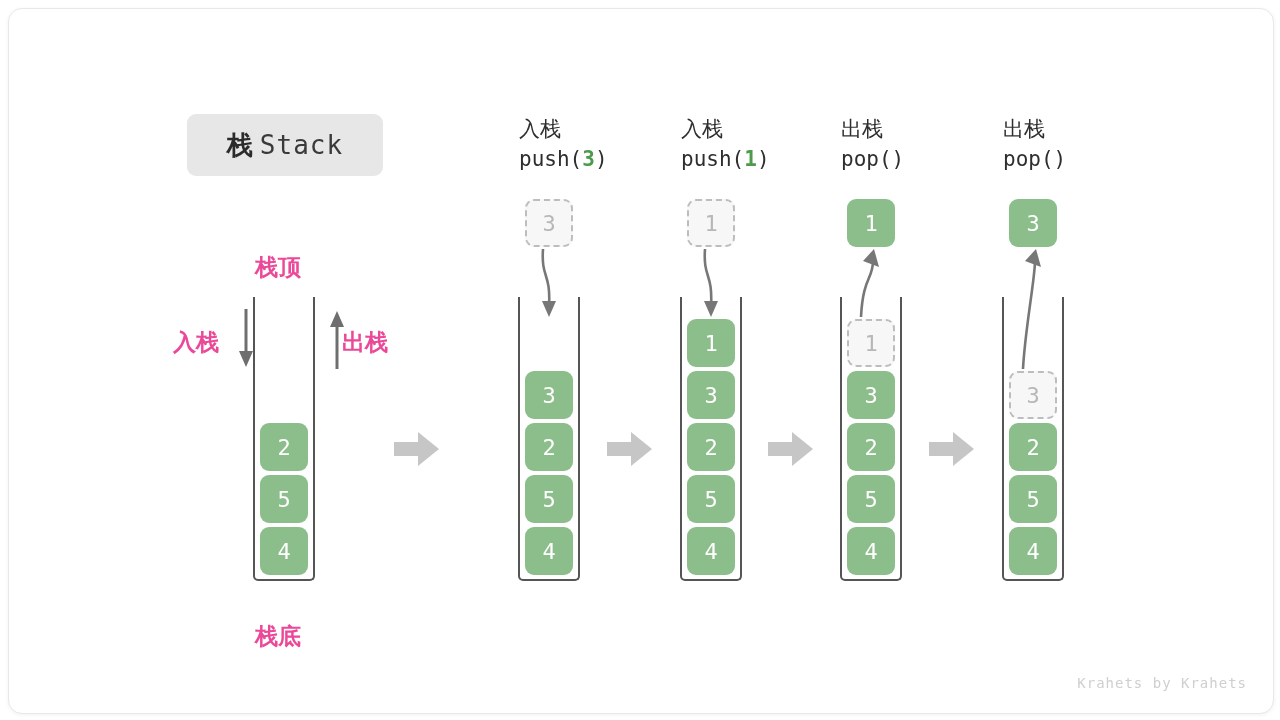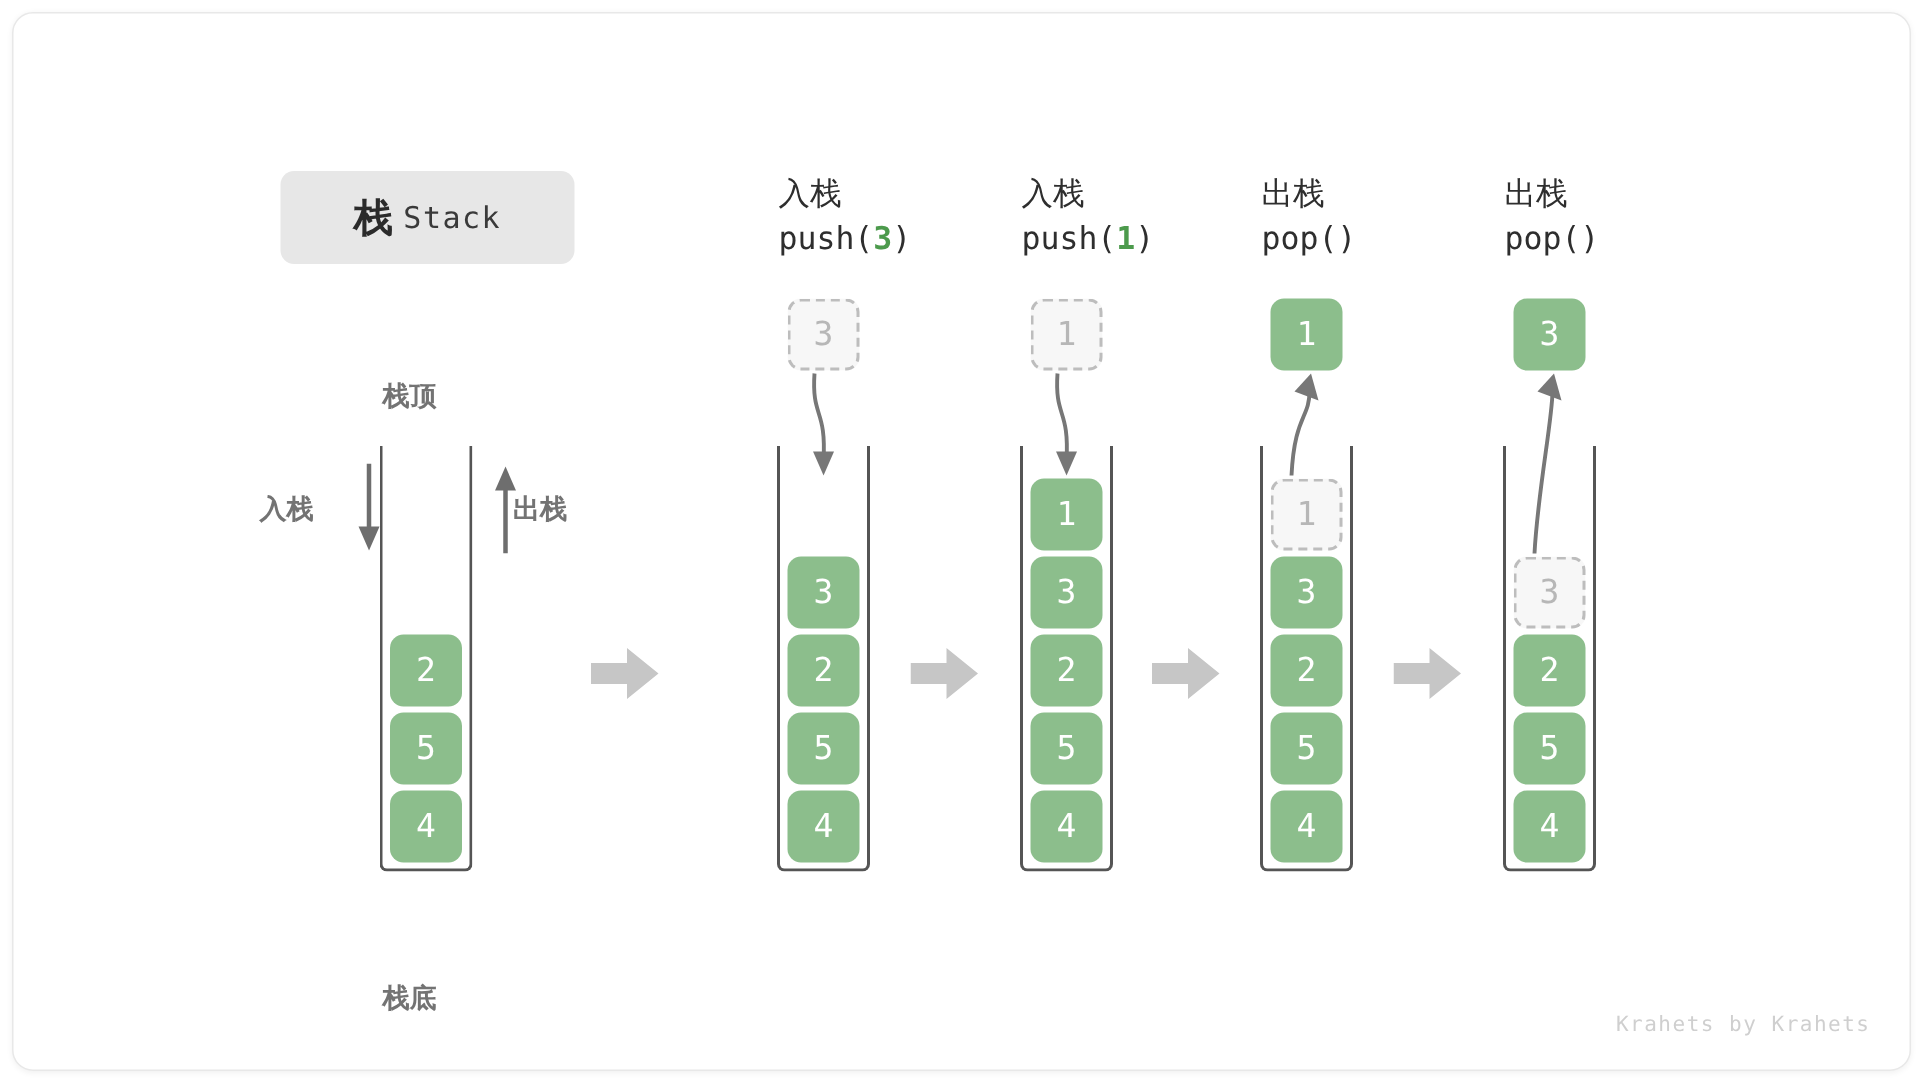--- a/index.html
+++ b/index.html
@@ -27,31 +27,31 @@
     background:#e7e7e7;border-radius:9px;
     display:flex;align-items:center;justify-content:center;
     gap:7px;
   }
   #title-badge .cjk{
     font-family:"DejaVu Sans",sans-serif;
     font-weight:bold;font-size:26px;color:#2b2b2b;
   }
   #title-badge .latin{
     font-family:"DejaVu Sans Mono","Liberation Mono",monospace;
-    font-size:20px;color:#3a3a3a;letter-spacing:1px;
+    font-size:26px;color:#3a3a3a;letter-spacing:1px;
   }
 
   
   .cjk-label{
     font-family:"DejaVu Sans",sans-serif;
-    font-weight:bold;font-size:18px;color:#737373;
+    font-weight:bold;font-size:23px;color:#ec4899;
     white-space:nowrap;
   }
   #label-top{left:246px;top:243px;}
-  #label-bottom{left:246px;top:644px;}
+  #label-bottom{left:246px;top:612px;}
   #label-push{left:164px;top:318px;}
   #label-pop{left:333px;top:318px;}
 
   
   .side-arrow{width:30px;height:60px;}
   #arrow-in{left:222px;top:300px;}
   #arrow-out{left:313px;top:300px;}
 
   
   .stack-col{top:0;}

